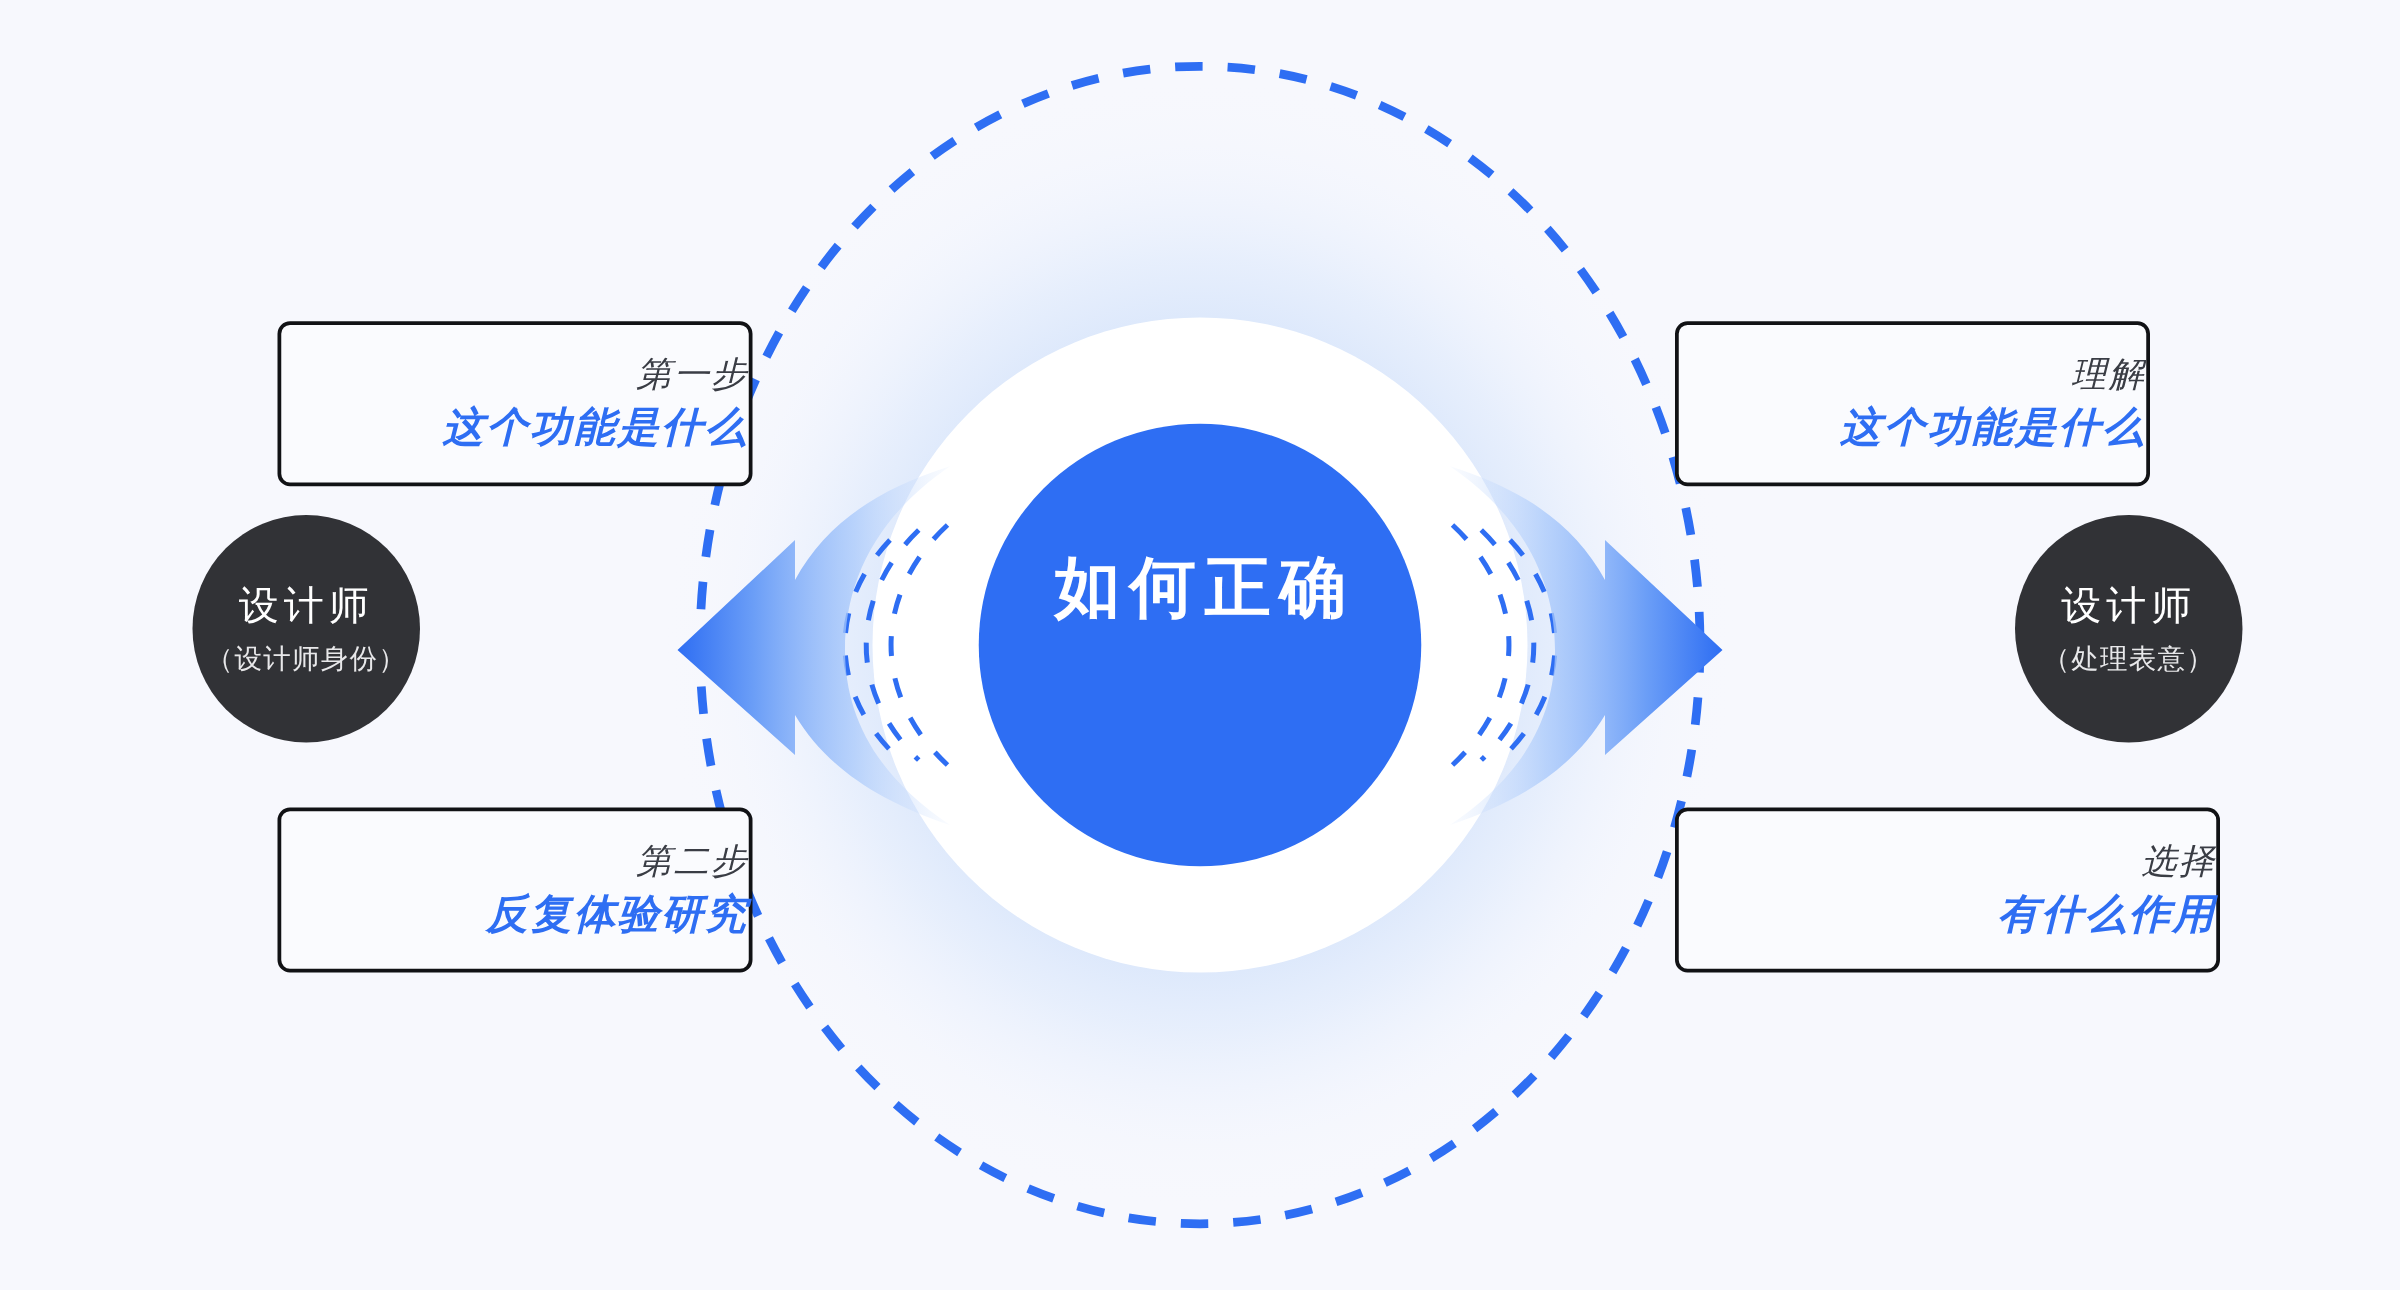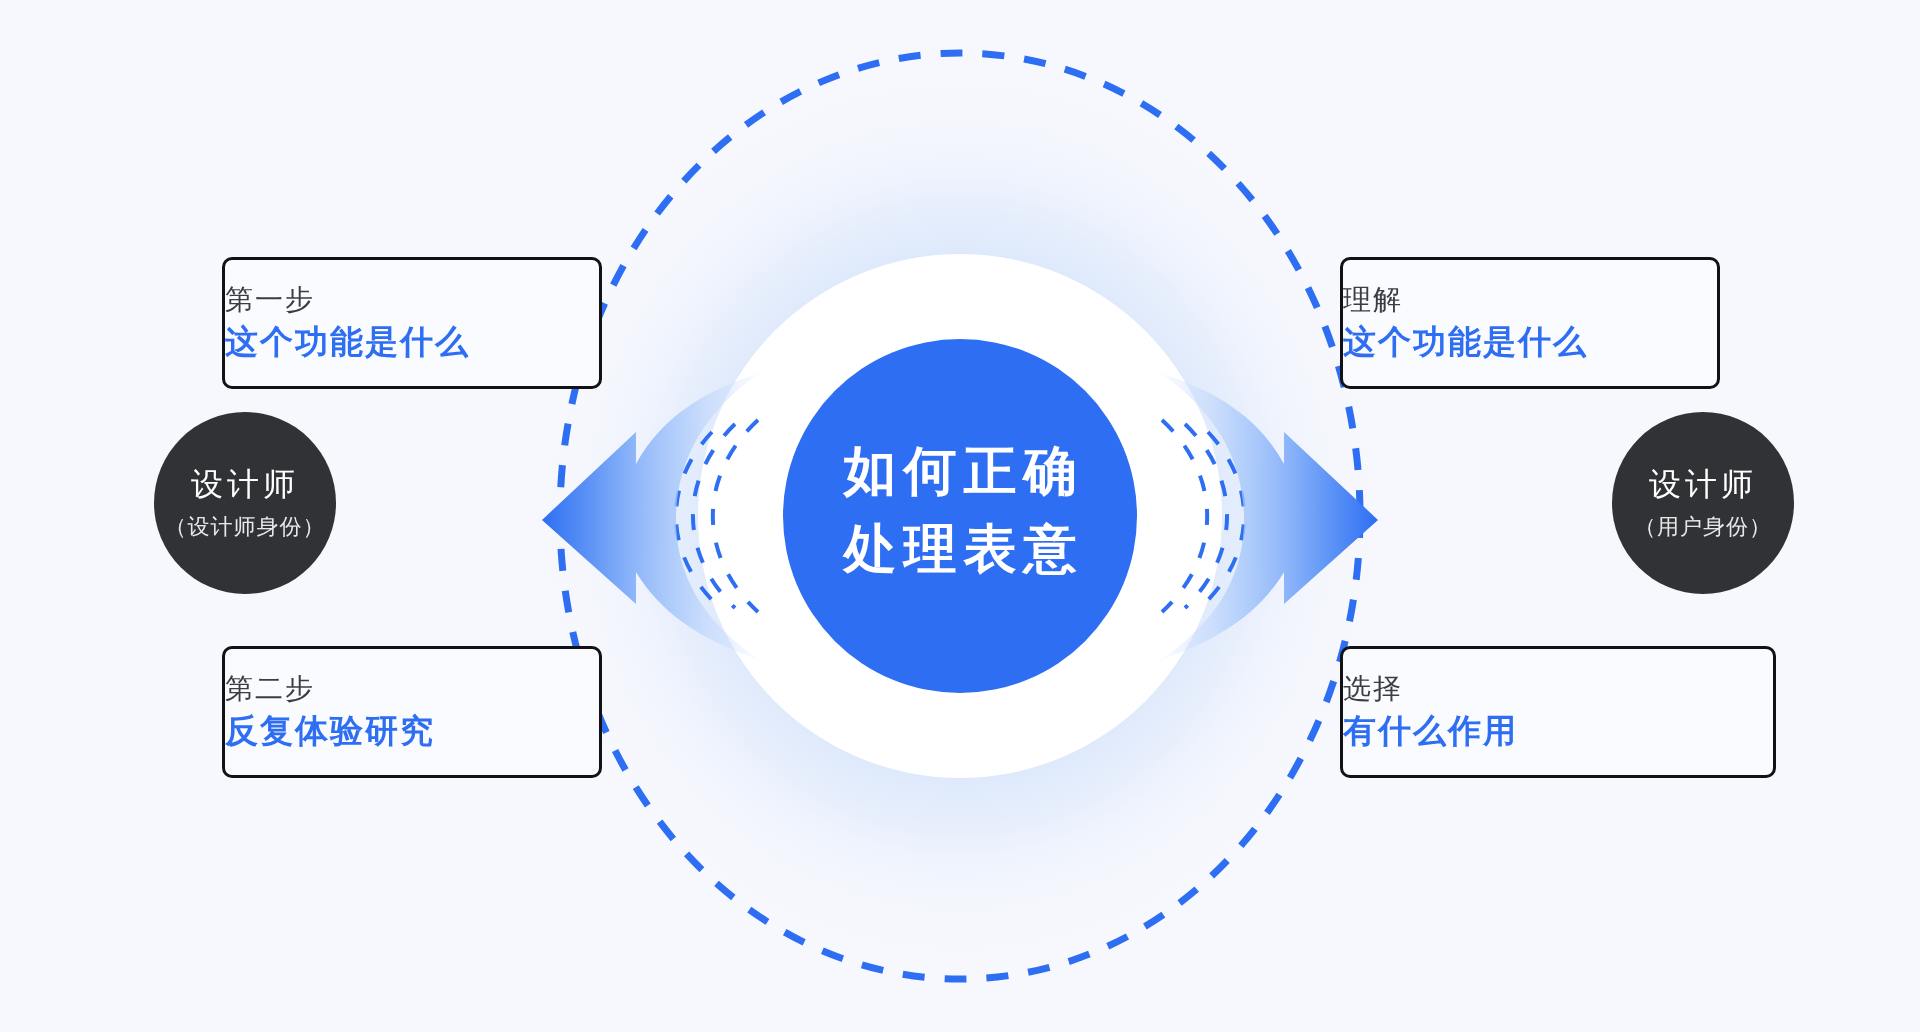--- a/index.html
+++ b/index.html
@@ -29,23 +29,24 @@
 
   
   .info-box {
     position: absolute;
     box-sizing: border-box;
     border: 3px solid #111215;
     border-radius: 10px;
     background: #fafbfe;
     display: flex;
     flex-direction: column;
-    align-items: flex-start;
+    align-items: flex-end;
     justify-content: center;
     z-index: 40;
+    font-style: italic;
   }
   .info-box .bx-title {
     font-size: 28px;
     color: #3a3d45;
     line-height: 1.25;
     letter-spacing: 2px;
     font-weight: 400;
   }
   .info-box .bx-sub {
     font-size: 33px;
@@ -211,21 +212,20 @@
     <div class="bx-sub">有什么作用</div>
   </div>
 
   <div class="persona" id="persona-left">
     <div class="p-name">设计师</div>
     <div class="p-role">（设计师身份）</div>
   </div>
 
   <div class="persona" id="persona-right">
     <div class="p-name">设计师</div>
-    <div class="p-role">（用户身份）</div>
+    <div class="p-role">（处理表意）</div>
   </div>
 
   <div id="center-label">
     <div class="c-line">如何正确</div>
-    <div class="c-line">处理表意</div>
   </div>
 
 </div>
 
 </body></html>

